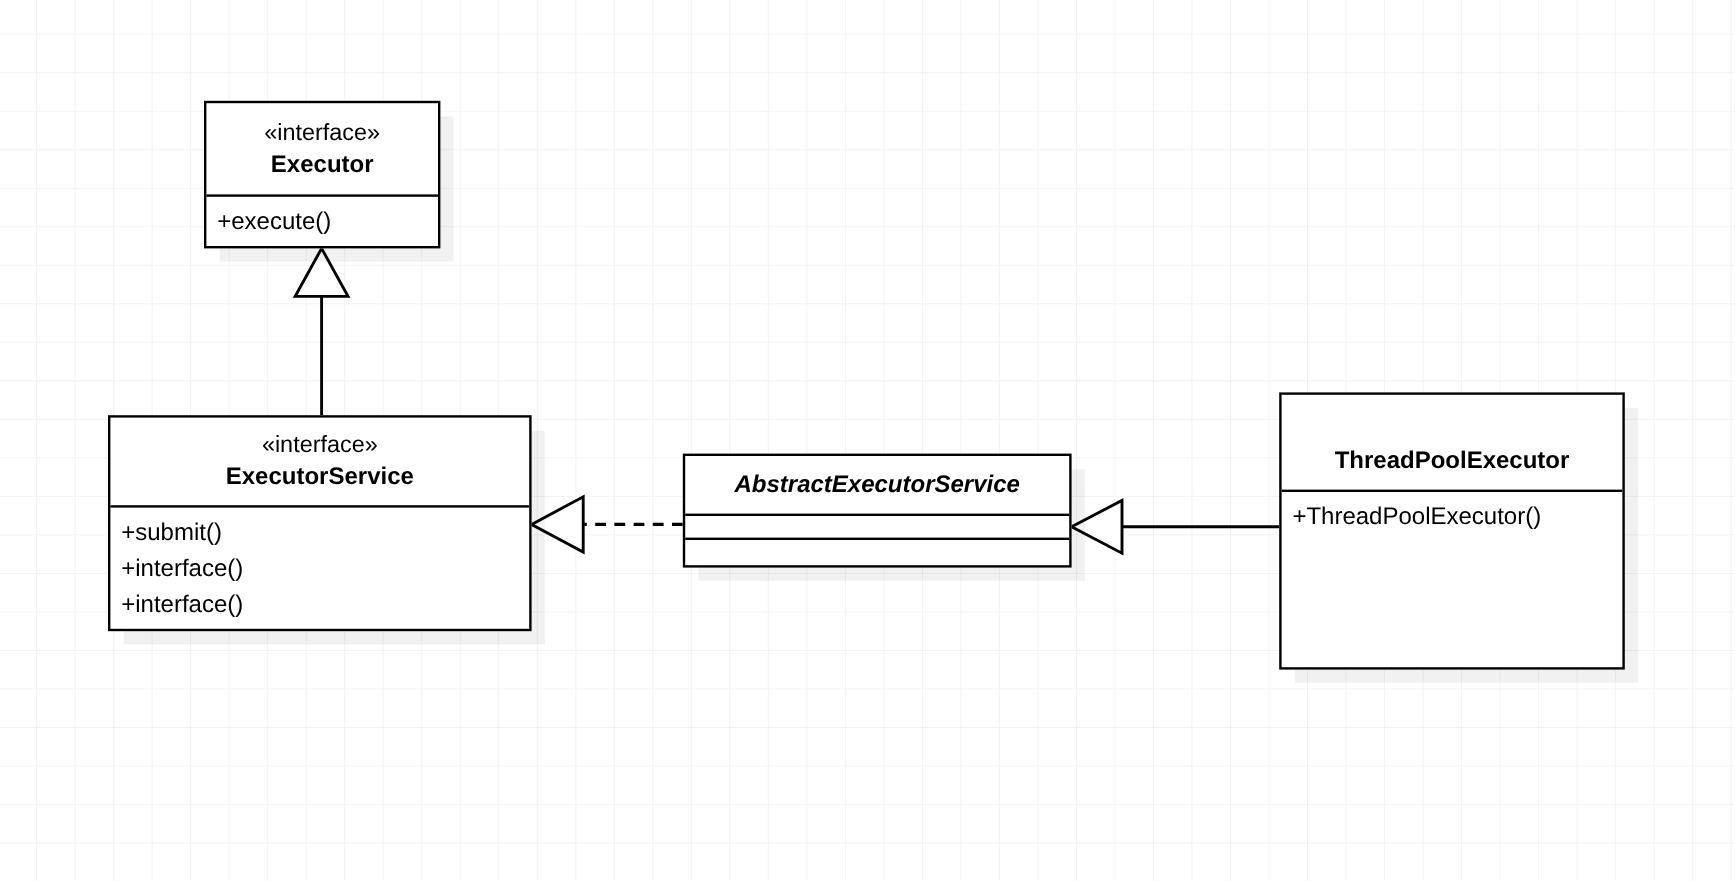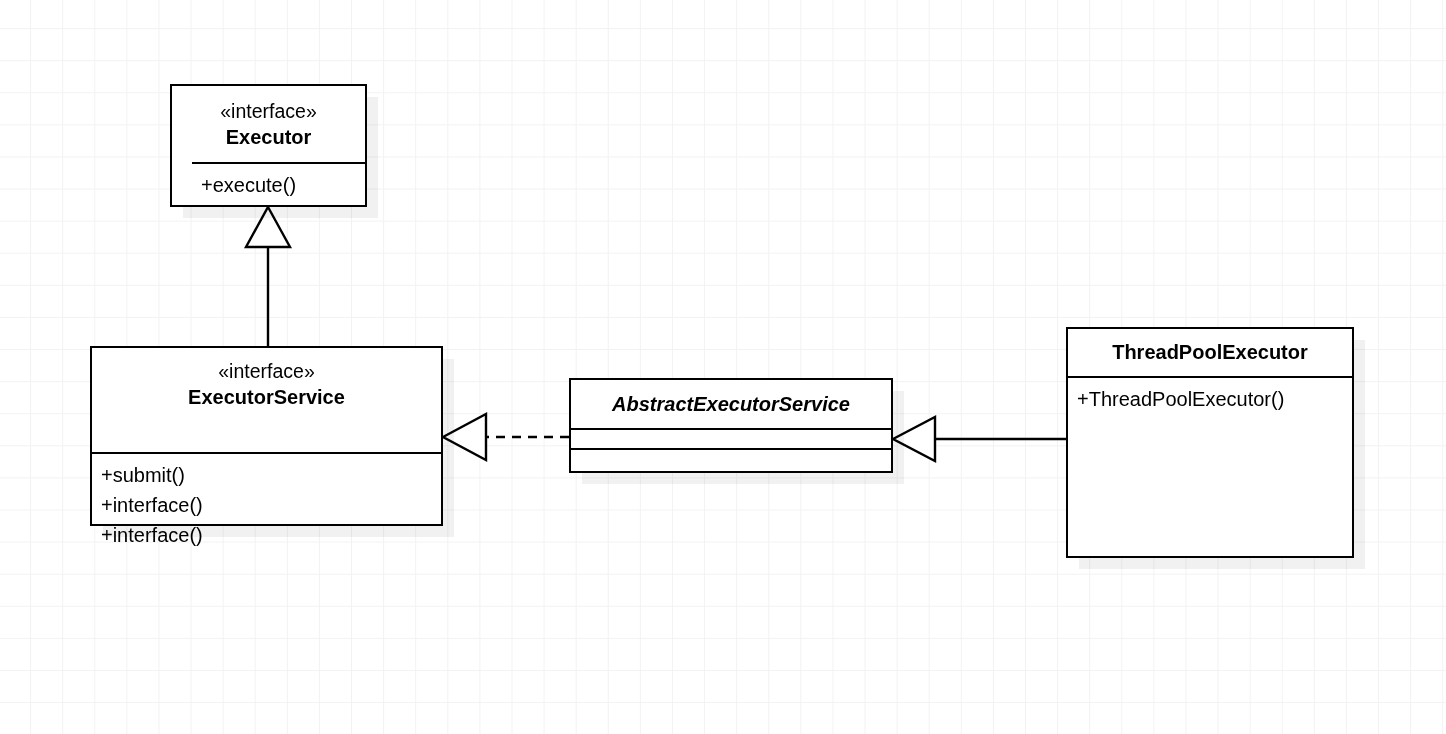--- a/index.html
+++ b/index.html
@@ -87,33 +87,33 @@
     font-size: 20px;
     line-height: 30px;
     font-weight: normal;
     color: #000000;
     white-space: nowrap;
   }
 
   
   #class-executor            { left: 170px; top: 84px;  width: 197px; height: 123px; }
   #class-executor .name-comp { height: 76px; }
-  #class-executor .members   { height: 45px; justify-content: flex-start; margin-left: 20px; }
+  #class-executor .members   { height: 45px; justify-content: flex-start; }
 
   #class-executor-service            { left: 90px;  top: 346px; width: 353px; height: 180px; }
   #class-executor-service .name-comp { height: 73px; }
-  #class-executor-service .members   { height: 105px; margin-top: 31px; }
+  #class-executor-service .members   { height: 105px; }
 
   #class-abstract-executor-service            { left: 569px; top: 378px; width: 324px; height: 95px; }
   #class-abstract-executor-service .name-comp { height: 48px; }
   #class-abstract-executor-service .c2        { height: 21px; }
   #class-abstract-executor-service .c3        { height: 24px; }
 
   #class-thread-pool-executor             { left: 1066px; top: 327px; width: 288px; height: 231px; }
-  #class-thread-pool-executor .name-comp  { height: 47px; }
+  #class-thread-pool-executor .name-comp  { height: 47px; margin-top: 32px; }
   #class-thread-pool-executor .attrs      { height: 136px; }
   #class-thread-pool-executor .ops        { height: 46px; justify-content: flex-start; }
 </style>
 </head>
 <body>
 
 <div id="canvas">
 
   <svg id="edges" width="1446" height="734" viewBox="0 0 1446 734" xmlns="http://www.w3.org/2000/svg">
 

